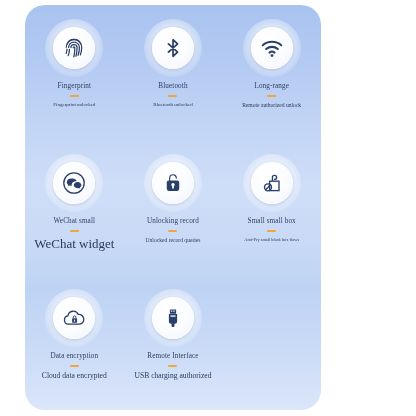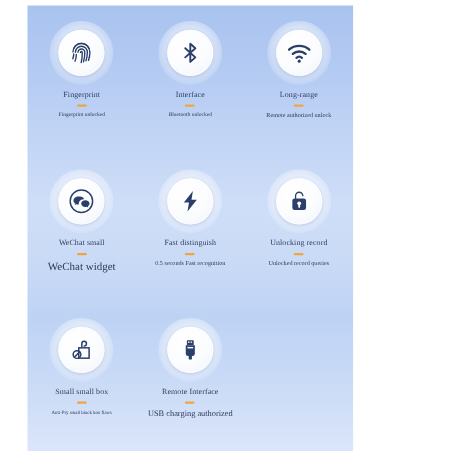--- a/index.html
+++ b/index.html
@@ -24,20 +24,21 @@
         #a9c3f0 0%,
         #b3caf2 14%,
         #c2d5f5 30%,
         #cfdef8 45%,
         #c9daf6 58%,
         #bed3f4 70%,
         #c7d9f6 82%,
         #d2e0f8 92%,
         #dbe6fa 100%);
     box-sizing: border-box;
+    border-radius: 20px;
   }
 
   .grid {
     position: absolute;
     inset: 0;
     display: grid;
     grid-template-columns: repeat(3, 1fr);
     grid-template-rows: repeat(3, 1fr);
   }
 
@@ -106,21 +107,21 @@
     text-align: center;
     line-height: 1.15;
     white-space: nowrap;
   }
 
   
   .sub-xs { font-size: 4.4px; }
   .sub-sm { font-size: 5.0px; }
   .sub-md { font-size: 5.6px; }
   .sub-lg { font-size: 7.6px; }
-  .sub-xl { font-size: 10px; text-align: center; }
+  .sub-xl { font-size: 13px; text-align: center; }
 </style>
 </head>
 <body>
 
 <div id="feature-panel">
   <div class="grid">
 
     <div class="cell">
       <div class="icon-halo">
         <div class="icon-disc">
@@ -146,21 +147,21 @@
     <div class="cell">
       <div class="icon-halo">
         <div class="icon-disc">
           <span>
             <svg width="22" height="22" viewBox="0 0 24 24" fill="none" stroke="#2b3f6b" stroke-width="1.9" stroke-linecap="round" stroke-linejoin="round">
               <path d="M7 7.5 17 16.5 12 21V3l5 4.5L7 16.5"></path>
             </svg>
           </span>
         </div>
       </div>
-      <div class="title">Interface</div>
+      <div class="title">Bluetooth</div>
       <div class="rule"></div>
       <div class="subtitle sub-sm">Bluetooth unlocked</div>
     </div>
 
     <div class="cell">
       <div class="icon-halo">
         <div class="icon-disc">
           <span>
             <svg width="24" height="24" viewBox="0 0 24 24" fill="none" stroke="#2b3f6b" stroke-width="2.1" stroke-linecap="round">
               <path d="M2.8 9.2c5.1-4.6 13.3-4.6 18.4 0"></path>
@@ -186,34 +187,20 @@
               <path d="M19.4 14.1c0-1.7-1.7-3.1-3.8-3.1s-3.8 1.4-3.8 3.1c0 1.7 1.7 3.1 3.8 3.1.45 0 .9-.06 1.3-.18l1.35.7-.35-1.2c.9-.57 1.5-1.44 1.5-2.45z" fill="#2b3f6b"></path>
             </svg>
           </span>
         </div>
       </div>
       <div class="title">WeChat small</div>
       <div class="rule"></div>
       <div class="subtitle sub-xl">WeChat widget</div>
     </div>
 
-    <div class="cell">
-      <div class="icon-halo">
-        <div class="icon-disc">
-          <span>
-            <svg width="22" height="22" viewBox="0 0 24 24" fill="#2b3f6b">
-              <path d="M14.6 1.8 5.6 13.3h5.1L9.2 22.2l9.3-11.8h-5.3z"></path>
-            </svg>
-          </span>
-        </div>
-      </div>
-      <div class="title">Fast distinguish</div>
-      <div class="rule"></div>
-      <div class="subtitle sub-md">0.5 seconds Fast recognition</div>
-    </div>
 
     <div class="cell">
       <div class="icon-halo">
         <div class="icon-disc">
           <span>
             <svg width="22" height="22" viewBox="0 0 24 24" fill="none" stroke="#2b3f6b" stroke-width="1.3">
               <path d="M8.4 9.2V6.6a3.6 3.6 0 0 1 7.2 0" stroke-linecap="round"></path>
               <rect x="5.2" y="9.2" width="13.6" height="11.4" rx="2.2" fill="#2b3f6b" stroke="none"></rect>
               <circle cx="12" cy="14" r="1.9" fill="#ffffff" stroke="none"></circle>
               <rect x="11.1" y="14.6" width="1.8" height="3.8" rx="0.85" fill="#ffffff" stroke="none"></rect>
@@ -237,20 +224,38 @@
               <line x1="5.6" y1="18.7" x2="10.4" y2="13.9"></line>
             </svg>
           </span>
         </div>
       </div>
       <div class="title">Small small box</div>
       <div class="rule"></div>
       <div class="subtitle sub-xs">Anti-Pry small black box flaws</div>
     </div>
 
+    <div class="cell">
+      <div class="icon-halo">
+        <div class="icon-disc">
+          <span>
+            <svg width="24" height="24" viewBox="0 0 24 24" fill="none" stroke="#2b3f6b" stroke-width="1.3" stroke-linejoin="round">
+              <path d="M6.2 18.2A4.2 4.2 0 0 1 5.9 9.9a5.4 5.4 0 0 1 10.3-1.5 4.9 4.9 0 0 1 1.3 9.8z"></path>
+              <rect x="10.1" y="12.3" width="5.0" height="4.4" rx="0.7" fill="#2b3f6b" stroke="none"></rect>
+              <path d="M11.3 12.3v-1.1a1.3 1.3 0 0 1 2.6 0v1.1" stroke-width="1.0"></path>
+              <circle cx="12.6" cy="14.2" r="0.65" fill="#ffffff" stroke="none"></circle>
+              <rect x="12.25" y="14.4" width="0.7" height="1.5" fill="#ffffff" stroke="none"></rect>
+            </svg>
+          </span>
+        </div>
+      </div>
+      <div class="title">Data encryption</div>
+      <div class="rule"></div>
+      <div class="subtitle sub-lg">Cloud data encrypted</div>
+    </div>
 
     <div class="cell">
       <div class="icon-halo">
         <div class="icon-disc">
           <span>
             <svg width="22" height="22" viewBox="0 0 24 24" fill="none" stroke="#2b3f6b" stroke-width="1.3">
               <rect x="8.6" y="2.6" width="6.8" height="4.8" rx="0.6" fill="#2b3f6b" stroke="none"></rect>
               <rect x="9.7" y="3.8" width="1.5" height="1.3" fill="#ffffff" stroke="none"></rect>
               <rect x="12.3" y="3.8" width="1.5" height="1.3" fill="#ffffff" stroke="none"></rect>
               <path d="M7.5 7.6h9v8.2a2.4 2.4 0 0 1-2.4 2.4h-.5v2.6a.9.9 0 0 1-.9.9h-1.4a.9.9 0 0 1-.9-.9v-2.6h-.5a2.4 2.4 0 0 1-2.4-2.4z" fill="#2b3f6b" stroke="none"></path>

